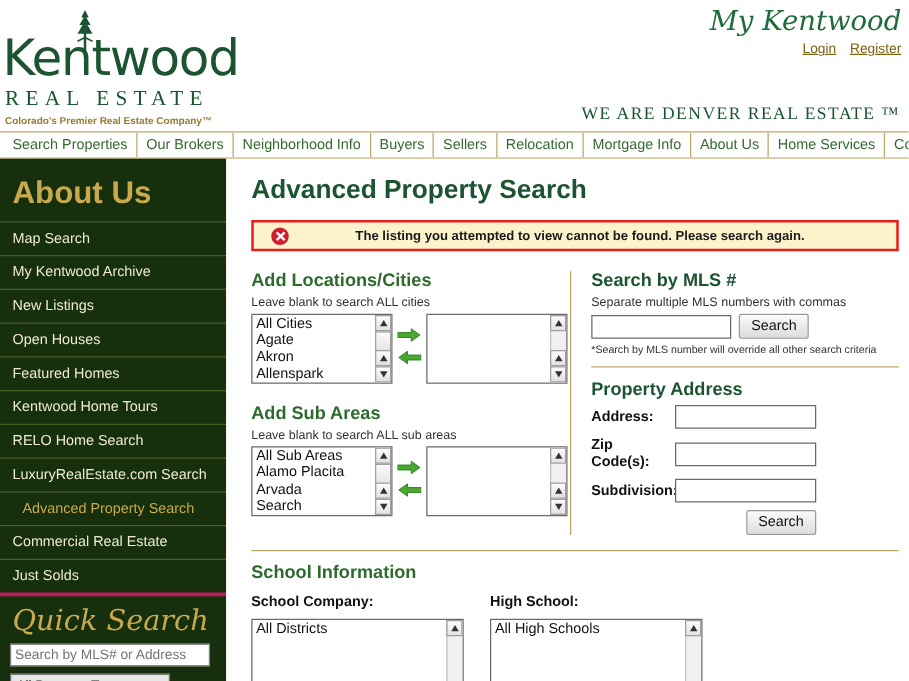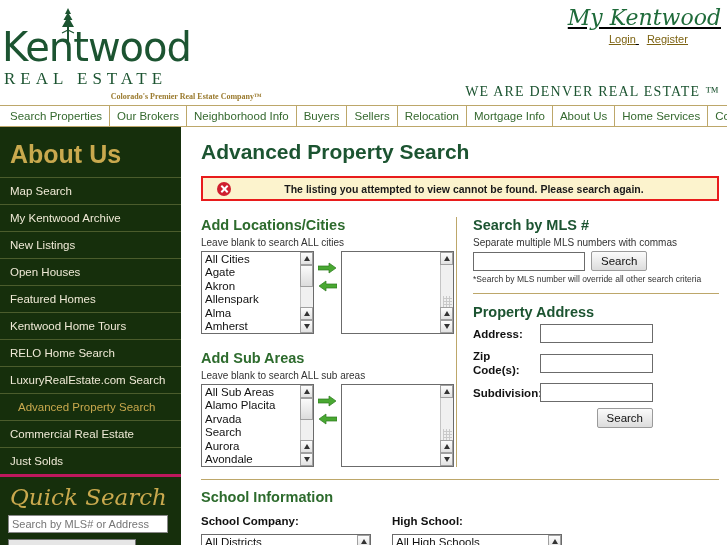--- a/index.html
+++ b/index.html
@@ -45,34 +45,32 @@
   }
   .logo-sub {
     font-family: "Liberation Serif", serif;
     font-size: 17px;
     letter-spacing: 5px;
     color: #1c5431;
     margin: 0 0 0 2px;
     line-height: 18px;
   }
   .logo-tag {
-    font-family: Liberation Serif, serif;
+    font-family: Liberation Sans, sans-serif;
     font-size: 8px;
     font-weight: bold;
     color: #9a7a2e;
     margin: 4px 0 0 2px;
     line-height: 9px;
+  }
+
+  .my-kentwood {
+    position: absolute;
+    right: 6px; top: 6px;
     text-align: right;
-  }
-
-  .my-kentwood {
-    position: absolute;
-    right: 6px; top: 6px;
-    text-align: center;
-    text-decoration: underline;
   }
   .mk-title {
     font-family: "DejaVu Serif", serif;
     font-style: italic;
     font-size: 22px;
     color: #1f6b3a;
     line-height: 24px;
     white-space: nowrap;
   }
   .mk-links {
@@ -268,21 +266,21 @@
     line-height: 11px;
   }
 
   
   .dual {
     display: flex;
     align-items: flex-start;
   }
   .listbox {
     width: 113px;
-    height: 83px;
+    height: 56px;
     border: 1px solid #6b6b6b;
     background: #fff;
     position: relative;
     overflow: hidden;
     font-size: 11.5px;
     color: #111;
   }
   .listbox .opts {
     padding: 1px 2px 0 3px;
     line-height: 13.4px;

